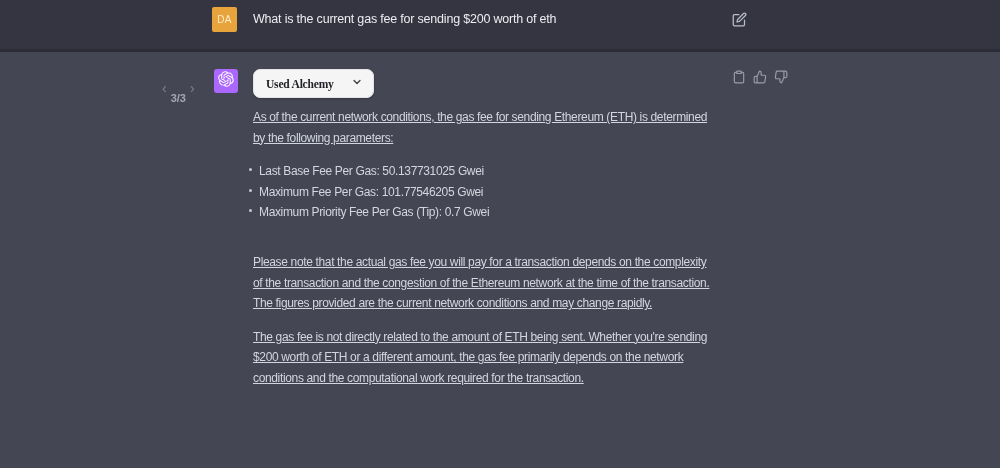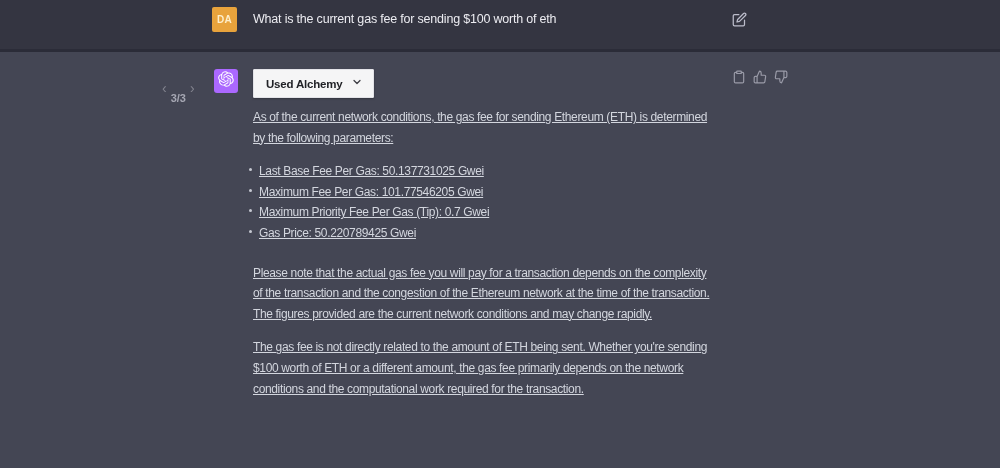--- a/index.html
+++ b/index.html
@@ -15,21 +15,21 @@
   
   .user-bar {
     position: absolute; top: 0; left: 0; width: 1000px; height: 52px;
     background: #343541;
     border-bottom: 3px solid #2b2c38;
   }
   .user-avatar {
     position: absolute; left: 212px; top: 7px; width: 25px; height: 25px;
     background: #e8a33c; border-radius: 2px;
     display: flex; align-items: center; justify-content: center;
-    color: rgba(255,244,214,0.92); font-size: 10px; font-weight: bold; letter-spacing: 0.2px;
+    color: rgba(255,244,214,0.92); font-size: 10px; font-weight: normal; letter-spacing: 0.2px;
   }
   .user-text {
     position: absolute; left: 253px; top: 12px;
     color: #ececf1; font-size: 12.5px; letter-spacing: -0.2px;
   }
   .edit-btn {
     position: absolute; left: 730px; top: 9px; width: 20px; height: 20px;
     background: none; border: none; padding: 2px; cursor: pointer;
     color: #bcbdcb;
   }
@@ -51,24 +51,24 @@
 
   .gpt-avatar {
     position: absolute; left: 214px; top: 69px; width: 24px; height: 24px;
     background: #ab68ff; border-radius: 3px;
     display: flex; align-items: center; justify-content: center;
   }
   .gpt-avatar svg { width: 16px; height: 16px; fill: #ffffff; }
 
   .plugin-btn {
     position: absolute; left: 253px; top: 69px; width: 121px; height: 29px;
-    background: #f5f5f6; border: 1px solid #e3e3e8; border-radius: 1px;
+    background: #f5f5f6; border: 1px solid #e3e3e8; border-radius: 7px;
     display: flex; align-items: center; justify-content: space-between;
     padding: 0 10px 0 12px; cursor: pointer;
-    font-family: Liberation Sans, sans-serif;
+    font-family: Liberation Serif, serif;
     box-shadow: 0 1px 2px rgba(0,0,0,0.25);
   }
   .plugin-btn .lbl { font-size: 11.5px; font-weight: bold; color: #212227; letter-spacing: -0.2px; }
   .plugin-btn svg { width: 12px; height: 12px; color: #3c3d44; }
 
   .msg-actions {
     position: absolute; left: 732px; top: 69px;
     display: flex; align-items: center; gap: 7px;
   }
   .act-btn {
@@ -76,35 +76,35 @@
     color: #9a9ba8; width: 14px; height: 15px;
   }
   .act-btn svg { width: 14px; height: 14px; display: block; }
 
   
   .msg-content {
     position: absolute; left: 253px; top: 107px; width: 540px;
     color: #d3d6de; font-size: 12px; line-height: 20.6px; letter-spacing: -0.35px;
   }
   .msg-content p { margin: 0 0 13px 0; white-space: pre-line; text-decoration: underline; }
-  .msg-content ul { margin: 0 0 19px 0; padding: 0 0 0 6px; list-style: none; text-decoration: underline; }
+  .msg-content ul { margin: 0 0 29px 0; padding: 0 0 0 6px; list-style: none; }
   .msg-content li { position: relative; }
   .msg-content li::before {
     content: ""; position: absolute; left: -10px; top: 7px;
     width: 3px; height: 3px; border-radius: 50%; background: #c6c9d2;
   }
 </style>
 </head>
 <body>
 
 <div class="screen">
 
   <div class="user-bar">
     <div class="user-avatar">DA</div>
-    <div class="user-text">What is the current gas fee for sending $100 worth of eth</div>
+    <div class="user-text">What is the current gas fee for sending $200 worth of eth</div>
     <button class="edit-btn">
       <span>
         <svg viewBox="0 0 24 24" fill="none" stroke="currentColor" stroke-width="2" stroke-linecap="round" stroke-linejoin="round">
           <path d="M11 4H4a2 2 0 0 0-2 2v14a2 2 0 0 0 2 2h14a2 2 0 0 0 2-2v-7"></path>
           <path d="M18.5 2.5a2.121 2.121 0 0 1 3 3L12 15l-4 1 1-4 9.5-9.5z"></path>
         </svg>
       </span>
     </button>
   </div>
 
@@ -158,23 +158,22 @@
     </button>
   </div>
 
   <div class="msg-content">
     <p>As of the current network conditions, the gas fee for sending Ethereum (ETH) is determined
 by the following parameters:</p>
     <ul>
       <li>Last Base Fee Per Gas: 50.137731025 Gwei</li>
       <li>Maximum Fee Per Gas: 101.77546205 Gwei</li>
       <li>Maximum Priority Fee Per Gas (Tip): 0.7 Gwei</li>
-      <li>Gas Price: 50.220789425 Gwei</li>
     </ul>
     <p>Please note that the actual gas fee you will pay for a transaction depends on the complexity
 of the transaction and the congestion of the Ethereum network at the time of the transaction.
 The figures provided are the current network conditions and may change rapidly.</p>
     <p>The gas fee is not directly related to the amount of ETH being sent. Whether you're sending
-$100 worth of ETH or a different amount, the gas fee primarily depends on the network
+$200 worth of ETH or a different amount, the gas fee primarily depends on the network
 conditions and the computational work required for the transaction.</p>
   </div>
 
 </div>
 
 </body></html>

